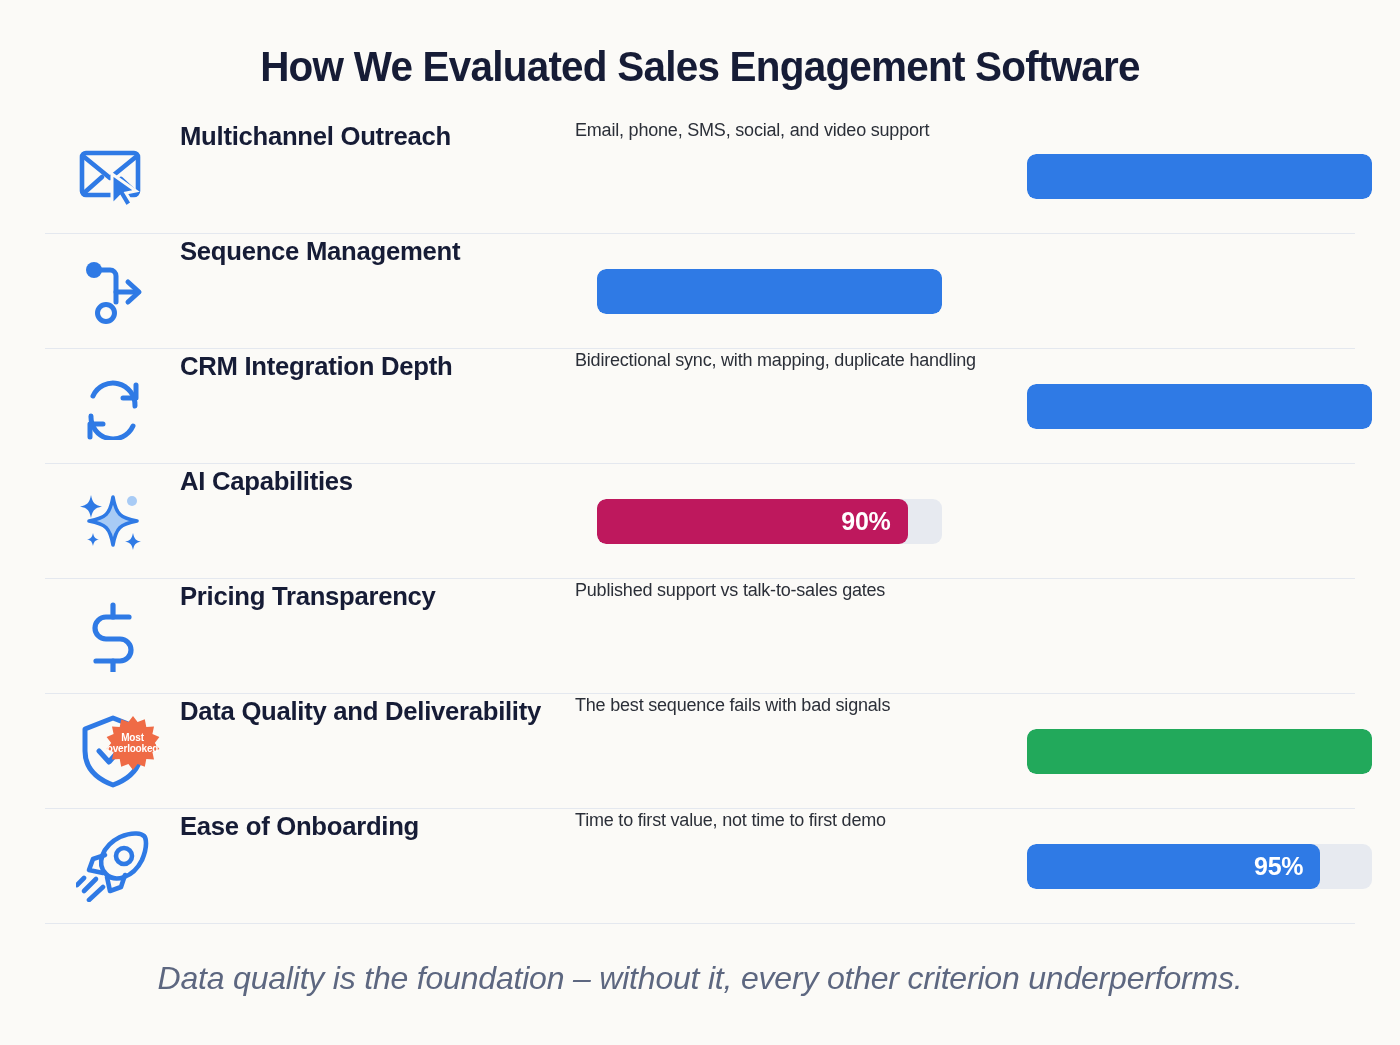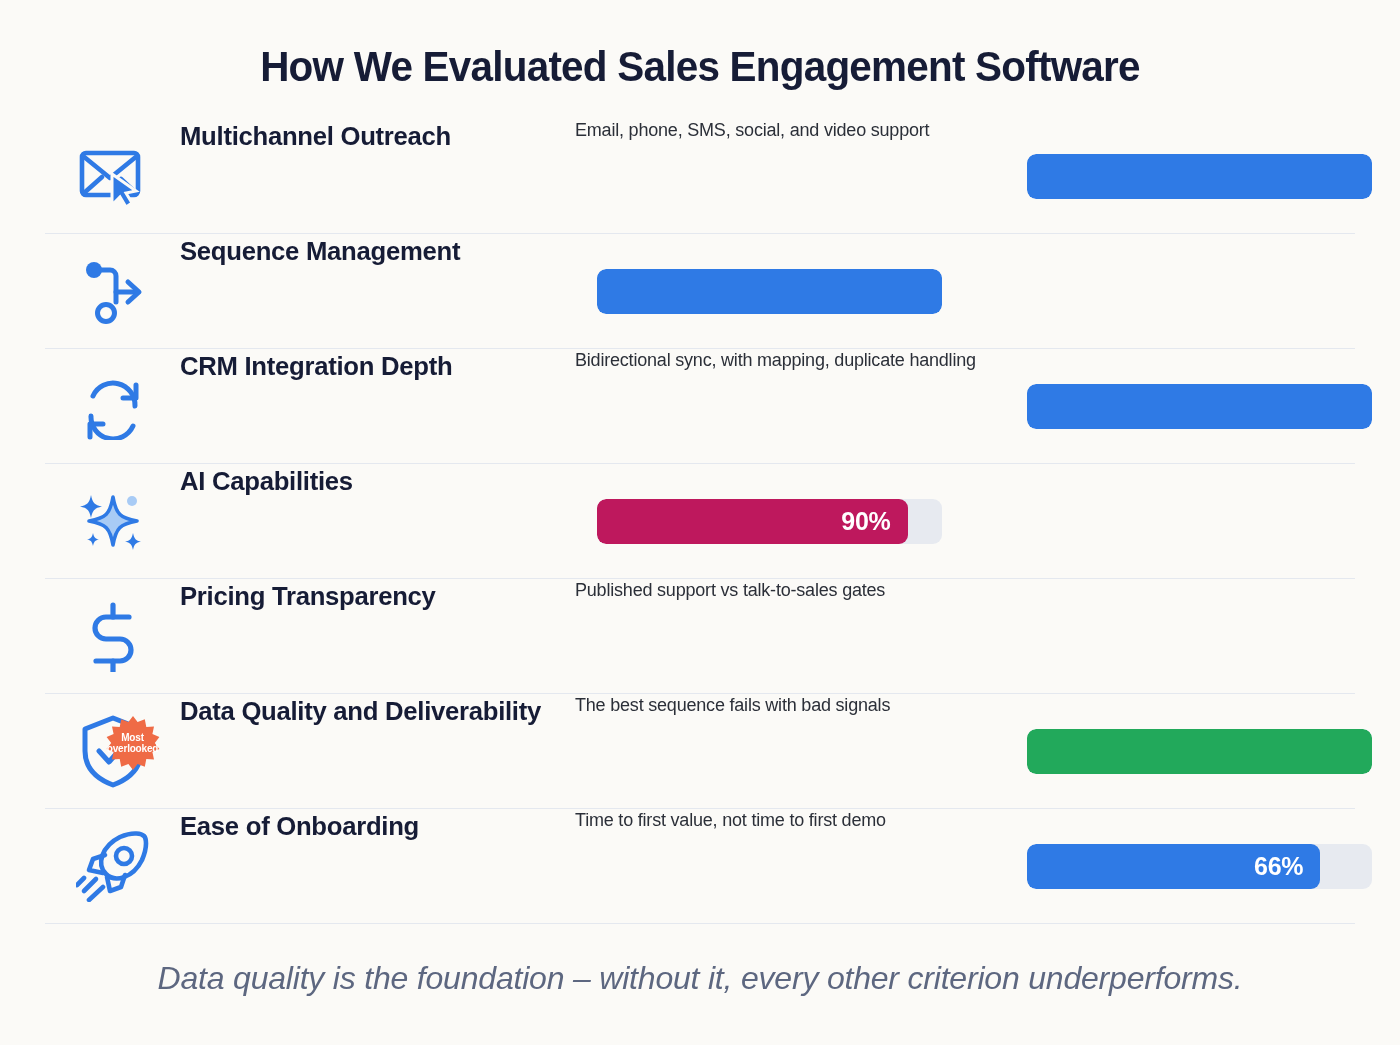--- a/index.html
+++ b/index.html
@@ -289,21 +289,21 @@
             <path d="M27 57 L13 70" stroke="#2f7ae5" stroke-width="4.6" stroke-linecap="round"></path>
             <path d="M8 48 L1 55" stroke="#2f7ae5" stroke-width="4.6" stroke-linecap="round"></path>
           </svg>
         </div>
       </div>
       <div class="label-cell">Ease of Onboarding</div>
       <div class="desc-cell">Time to first value, not time to first demo</div>
       <div class="bar-cell">
         <div class="bar-track">
           <div class="bar-fill" style="width:85%;background:#2f7ae5;">
-            <span class="bar-pct">66%</span>
+            <span class="bar-pct">95%</span>
           </div>
         </div>
       </div>
     </div>
 
   </div>
 
   <div class="footer">Data quality is the foundation – without it, every other criterion underperforms.</div>
 
 </div>

